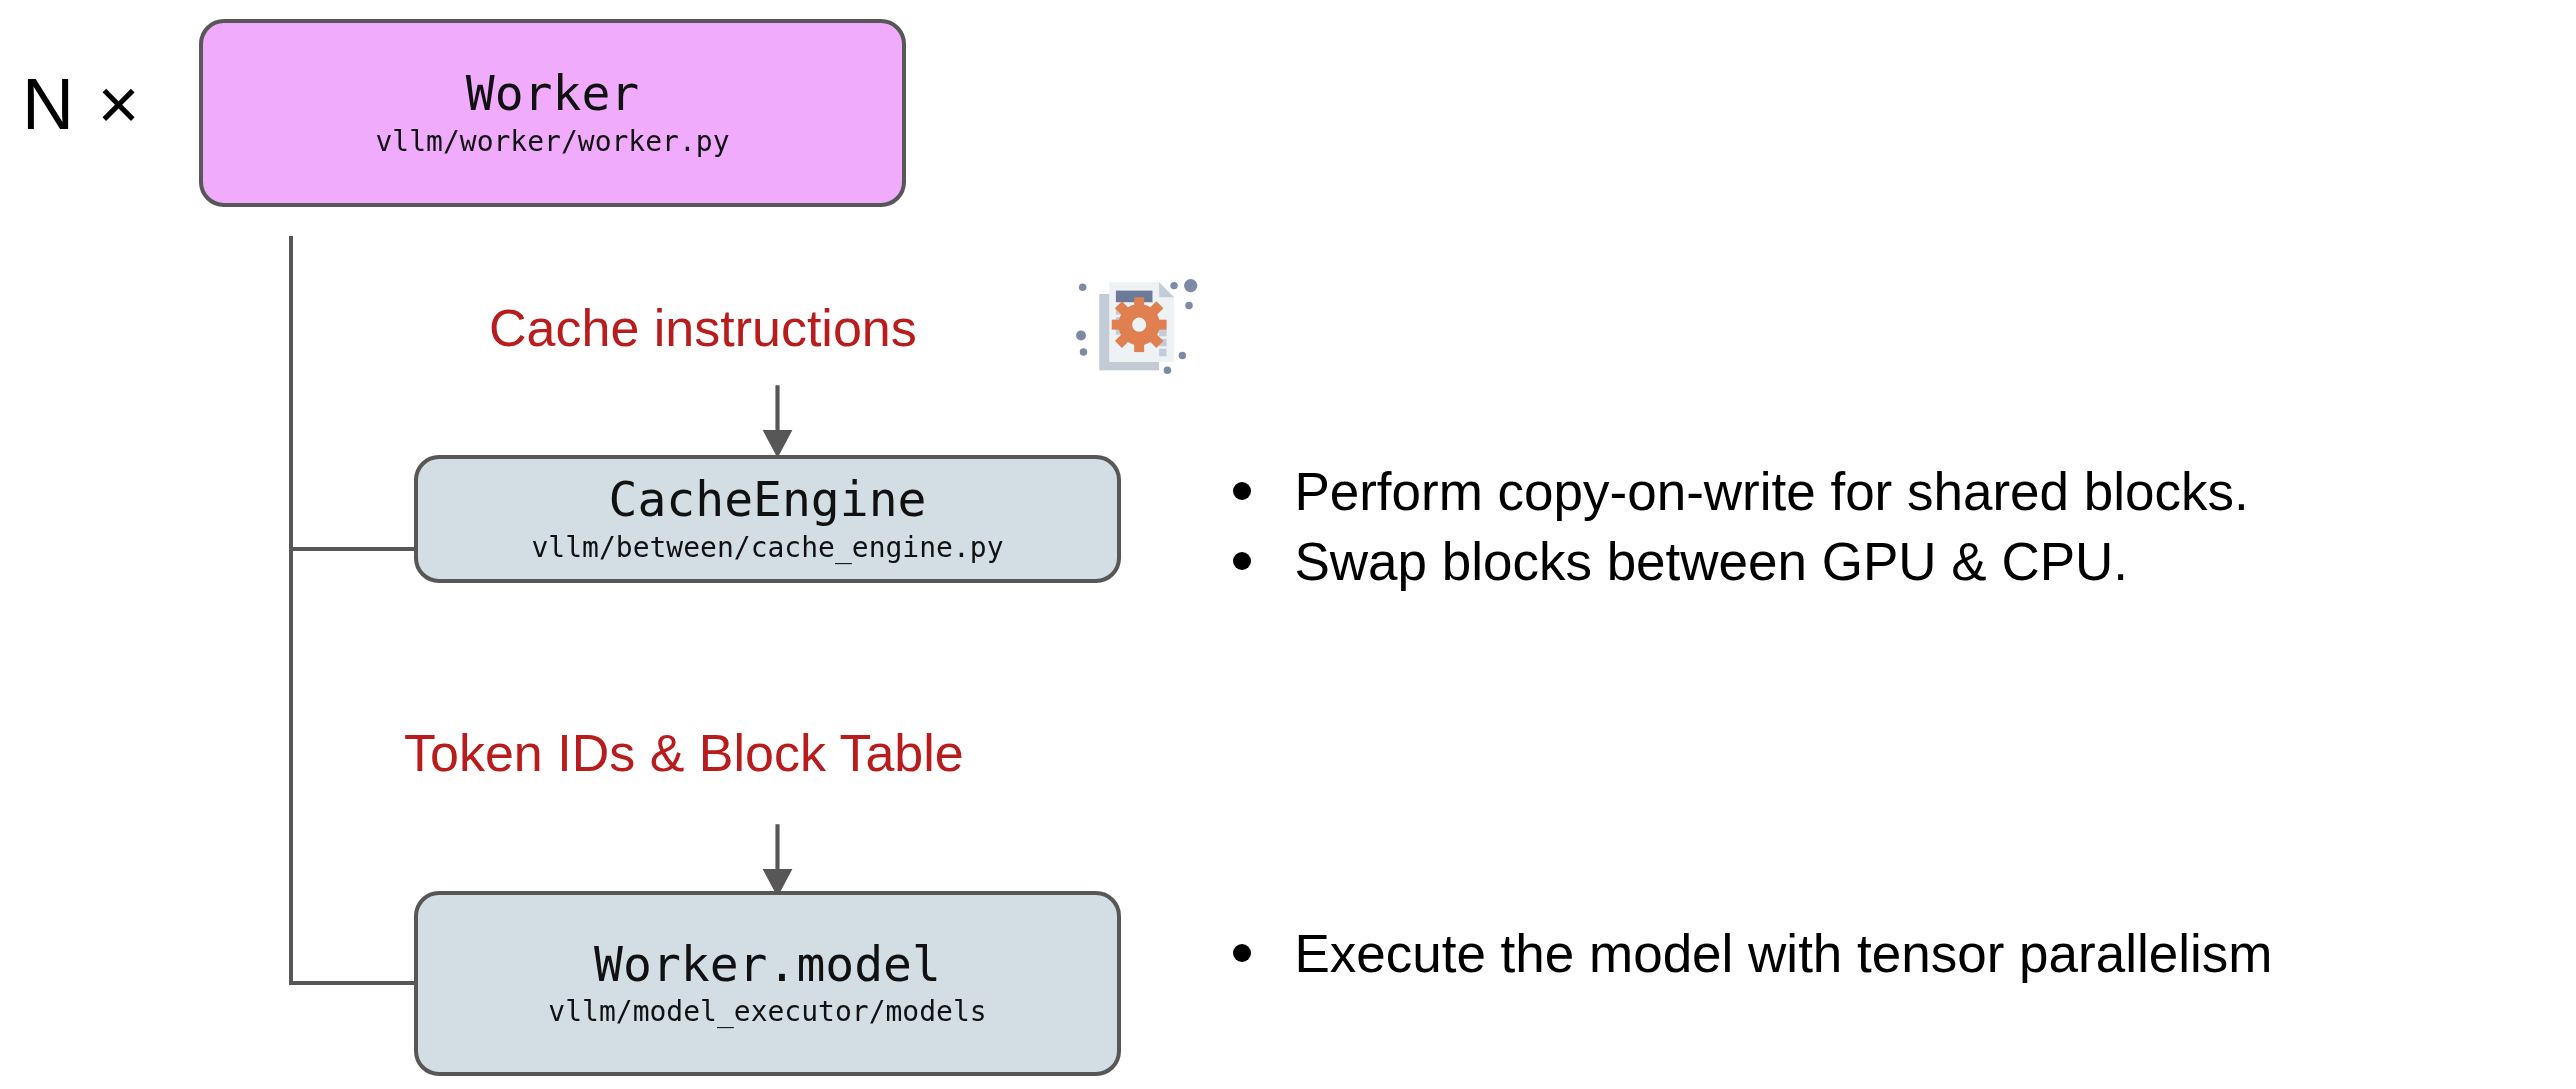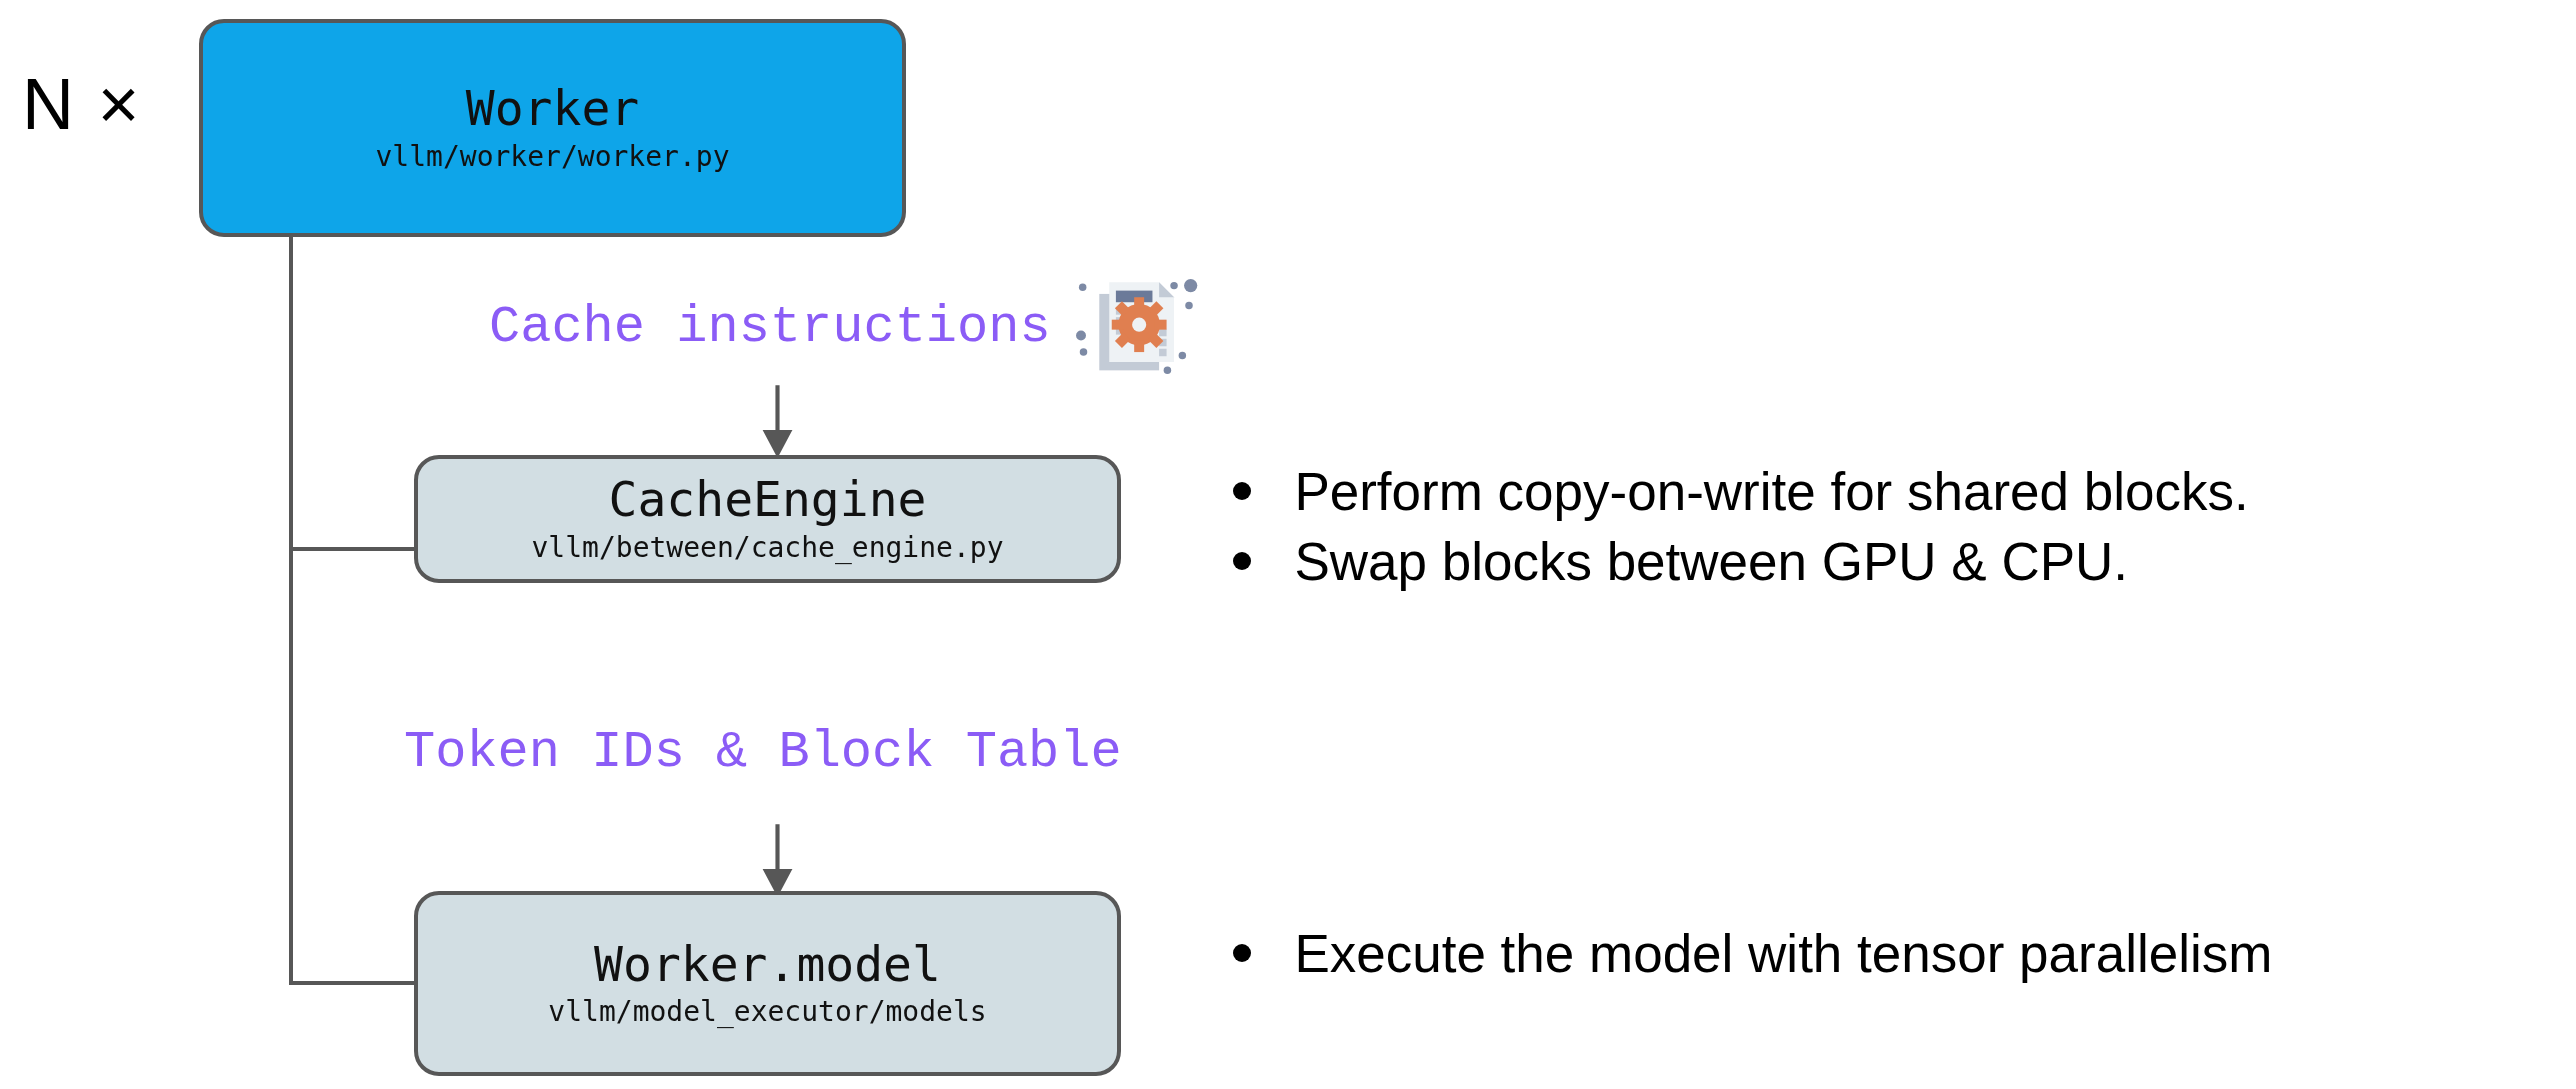--- a/index.html
+++ b/index.html
@@ -56,22 +56,22 @@
     font-size: 28px;
     line-height: 1.1;
     margin-top: 8.3px;
     white-space: pre;
   }
 
   #node-worker {
     left: 199px;
     top: 19px;
     width: 707px;
-    height: 218px;
-    background: #0ea5e9;
+    height: 188px;
+    background: #f0abfc;
     border-radius: 25px;
   }
   #node-cache-engine {
     left: 414px;
     top: 455px;
     width: 707px;
     height: 128px;
     background: #d2dee3;
     align-items: center;
   }
@@ -96,24 +96,24 @@
 
   
   .arrow {
     position: absolute;
     z-index: 2;
   }
 
   
   .edge-label {
     position: absolute;
-    font-family: Liberation Mono, monospace;
+    font-family: Liberation Sans, sans-serif;
     font-size: 52px;
     font-weight: 400;
-    color: #8b5cf6;
+    color: #b91c1c;
     line-height: 1;
     white-space: pre;
     z-index: 4;
   }
   #label-cache-instructions { left: 489px; top: 302px; }
   #label-token-ids          { left: 404px; top: 727px; }
 
   
   #icon-cache-doc {
     position: absolute;

